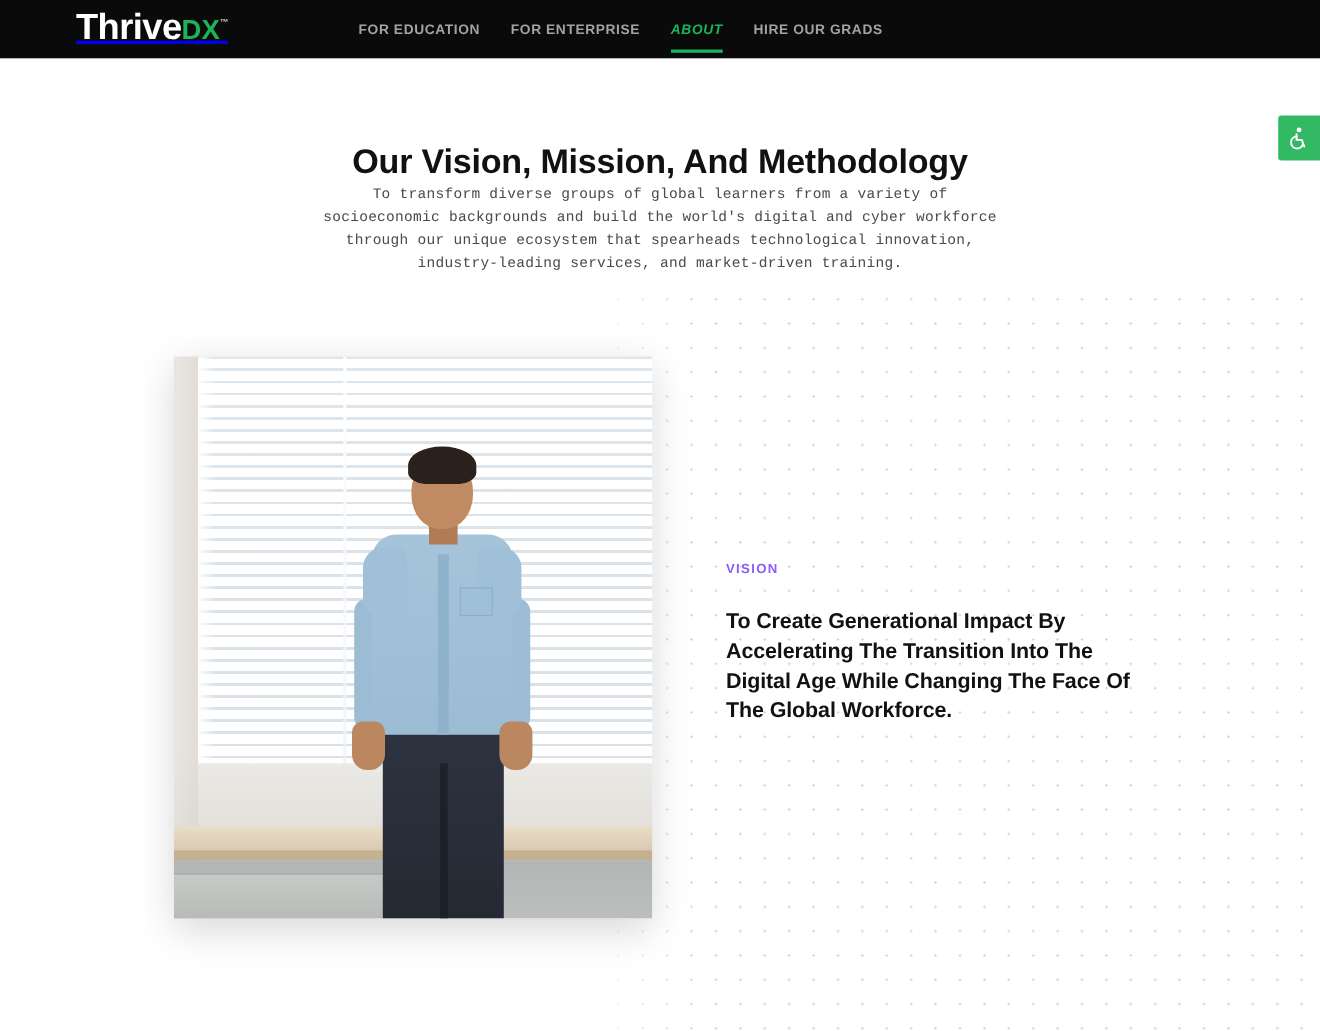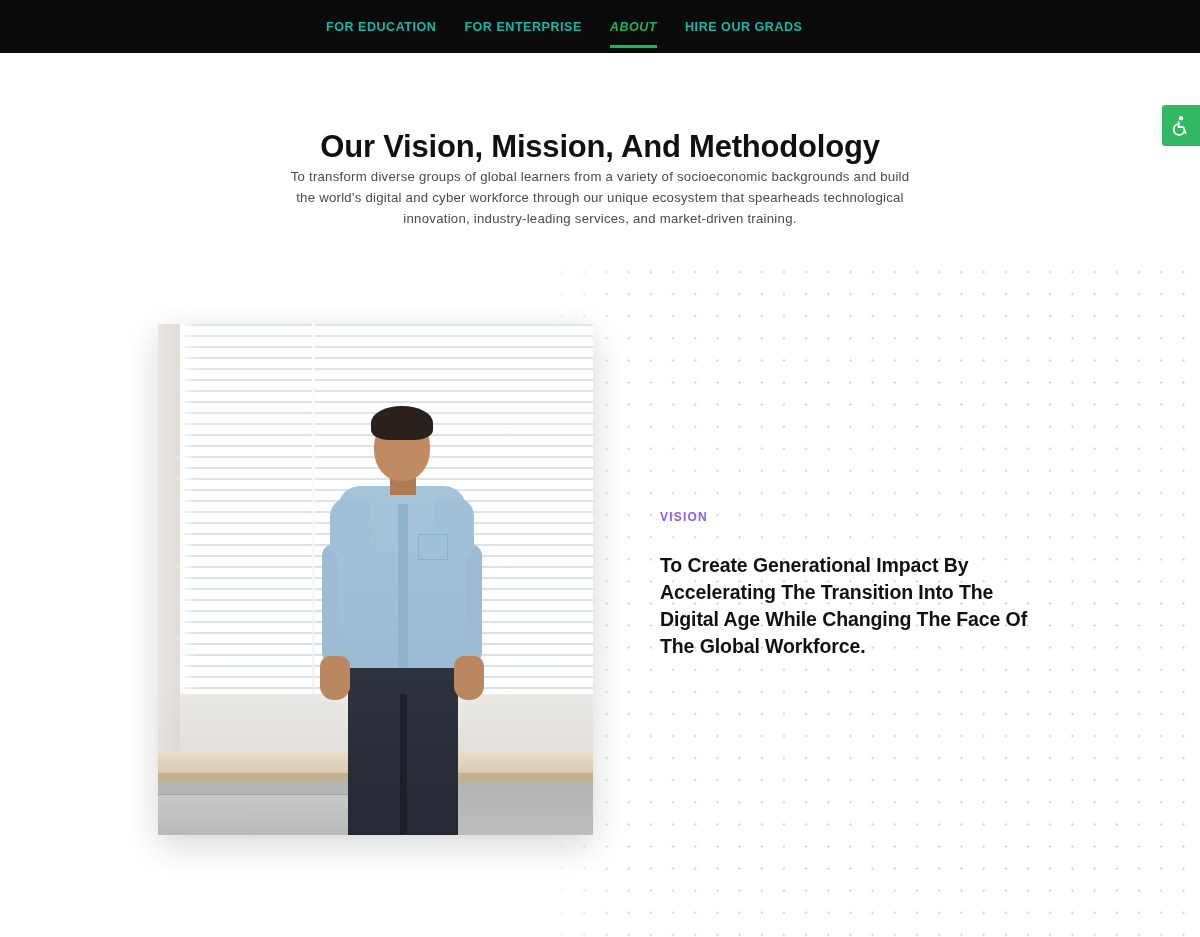--- a/index.html
+++ b/index.html
@@ -18,21 +18,21 @@
   }
   .logo { position:absolute; left:69px; top:7px; line-height:1;
           font-size:33px; font-weight:700; letter-spacing:-0.5px; }
   .logo .t1 { color:#ffffff; }
   .logo .t2 { color:#1ab55a; font-size:25px; letter-spacing:0px; }
   .logo .tm { color:#cfcfcf; font-size:8px; vertical-align:super; }
 
   .nav-links { position:absolute; left:326px; top:0; height:53px;
                display:flex; align-items:center; gap:28px; }
   .nav-link {
-    color:#14b8a6; font-size:12.5px; font-weight:700; letter-spacing:0.55px;
+    color:#a3a3a3; font-size:12.5px; font-weight:700; letter-spacing:0.55px;
     text-decoration:none; position:relative; padding:4px 0;
     font-family:"Liberation Sans", sans-serif;
   }
   .nav-link.active { color:#1ab55a;font-style:italic; }
   .nav-link.active::after {
     content:""; position:absolute; left:0; right:0; bottom:-10px;
     height:3px; background:#1ab55a;
   }
 
   .nav-right { position:absolute; right:73px; top:0; height:53px;
@@ -48,21 +48,21 @@
 
   
   .page-title {
     position:absolute; top:129px; left:0; width:1200px; text-align:center;
     font-size:31px; font-weight:700; color:#111; letter-spacing:-0.2px;
     font-family:"Liberation Sans", sans-serif;
   }
   .page-sub {
     position:absolute; top:166px; left:290px; width:620px;
     text-align:center; font-size:13.2px; line-height:21px;
-    color:#4a4a4a; letter-spacing:0.25px;
+    color:#4a4a4a; letter-spacing:0.25px;font-family:Liberation Mono, monospace;
   }
 
   
   .dotgrid {
     position:absolute; left:544px; top:254px;
     width:644px; height:683px;
     background-image:radial-gradient(#d6d6d6 1.1px, transparent 1.2px);
     background-size:22.2px 22.1px;
     background-position:7px 7px;
   }
@@ -153,20 +153,23 @@
     display:flex; align-items:center; justify-content:center;
     border-radius:3px 0 0 3px;
   }
 </style>
 </head>
 <body>
 
 <div class="page">
 
   <nav class="navbar">
+    <a class="logo" href="#">
+      <span class="t1">Thrive</span><span class="t2">DX</span><span class="tm">™</span>
+    </a>
 
     <div class="nav-links">
       <a class="nav-link" href="#">FOR EDUCATION</a>
       <a class="nav-link" href="#">FOR ENTERPRISE</a>
       <a class="nav-link active" href="#">ABOUT</a>
       <a class="nav-link" href="#">HIRE OUR GRADS</a>
     </div>
 
   </nav>
 

